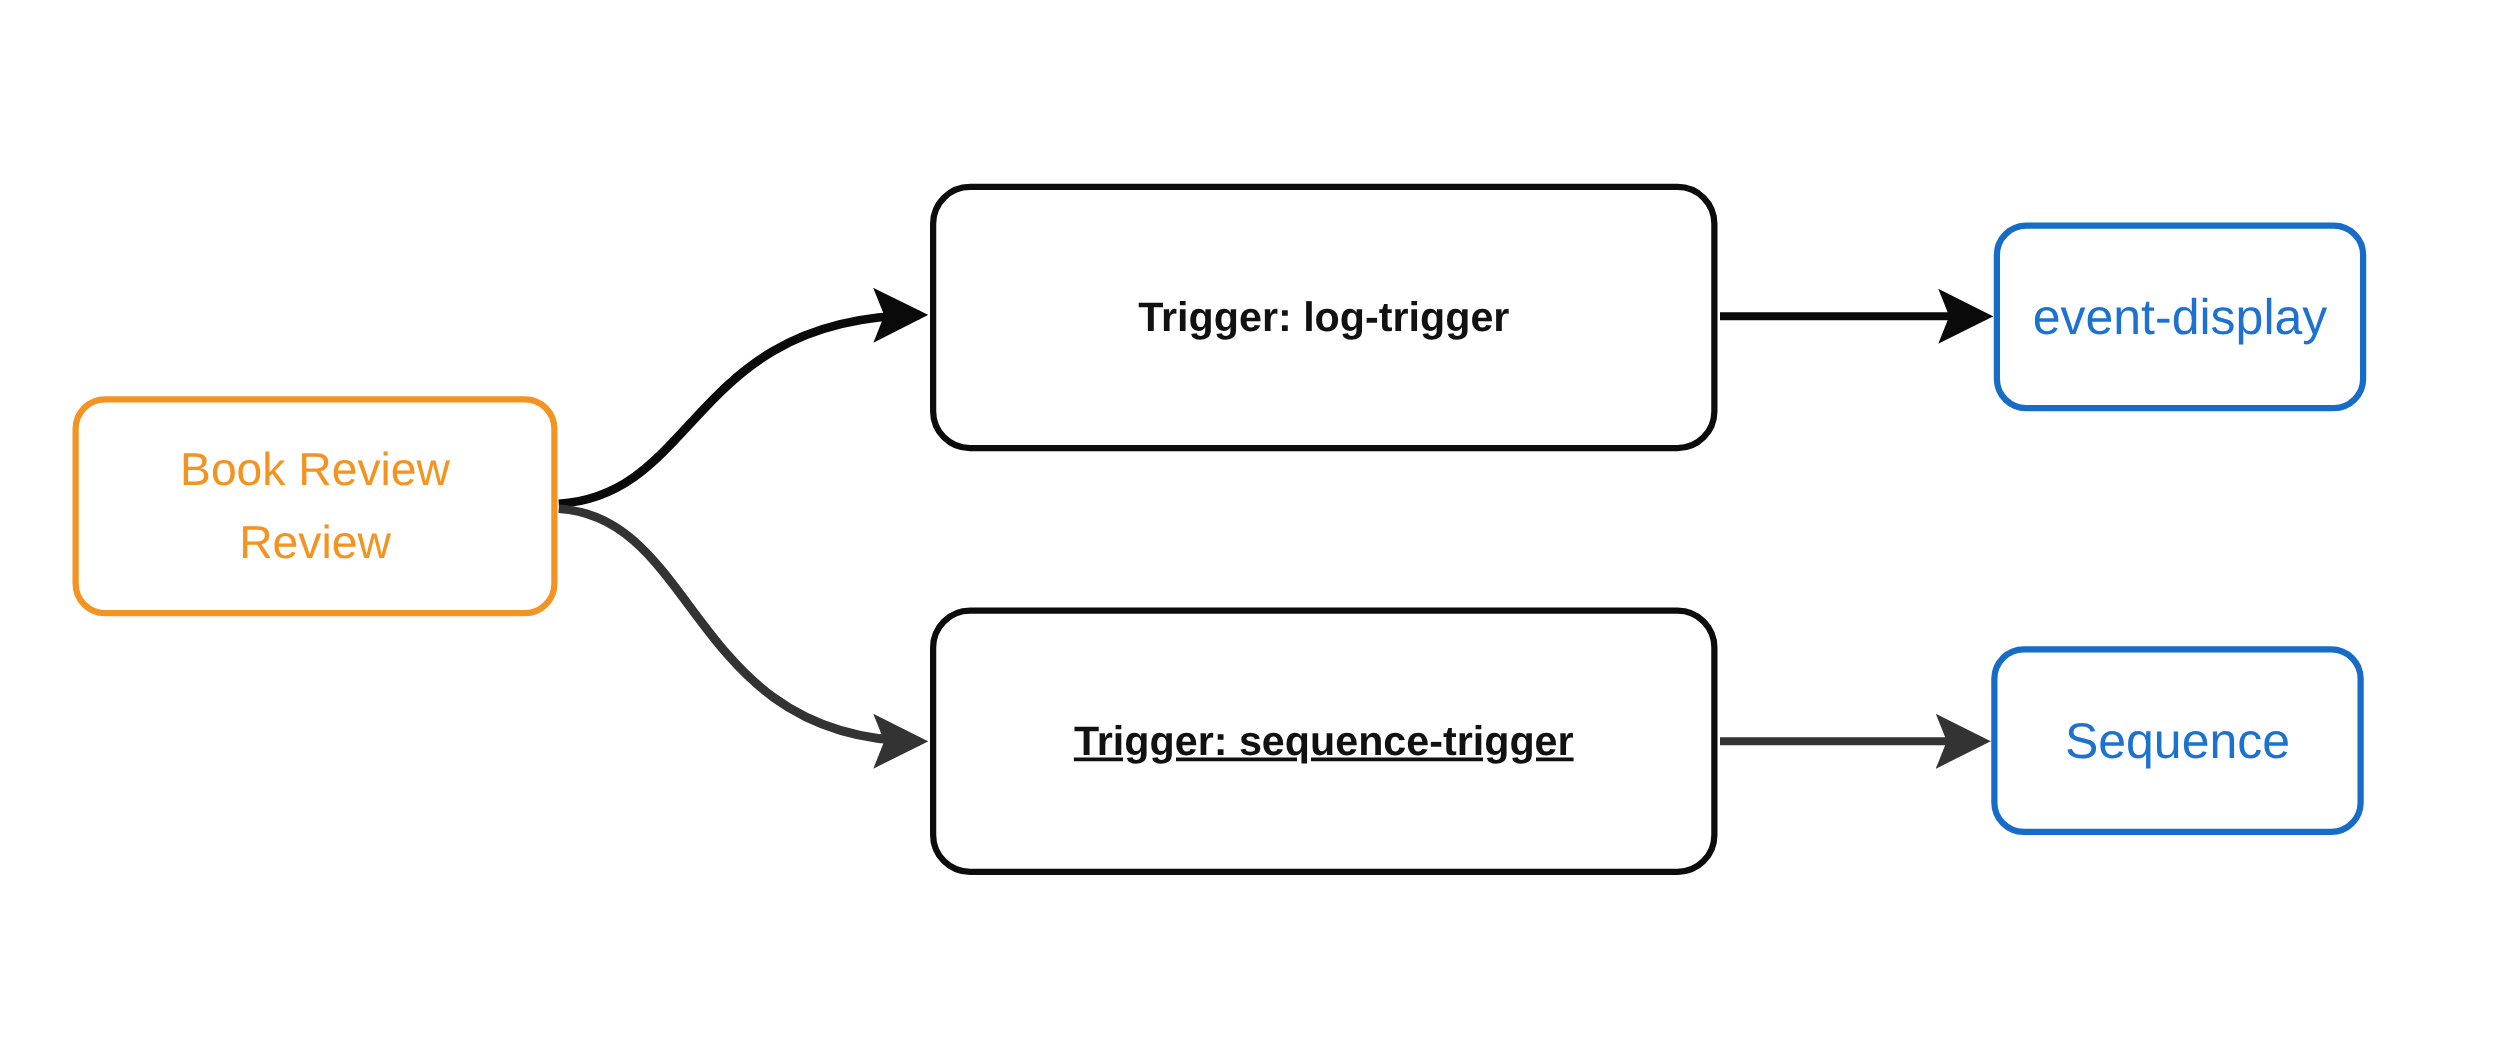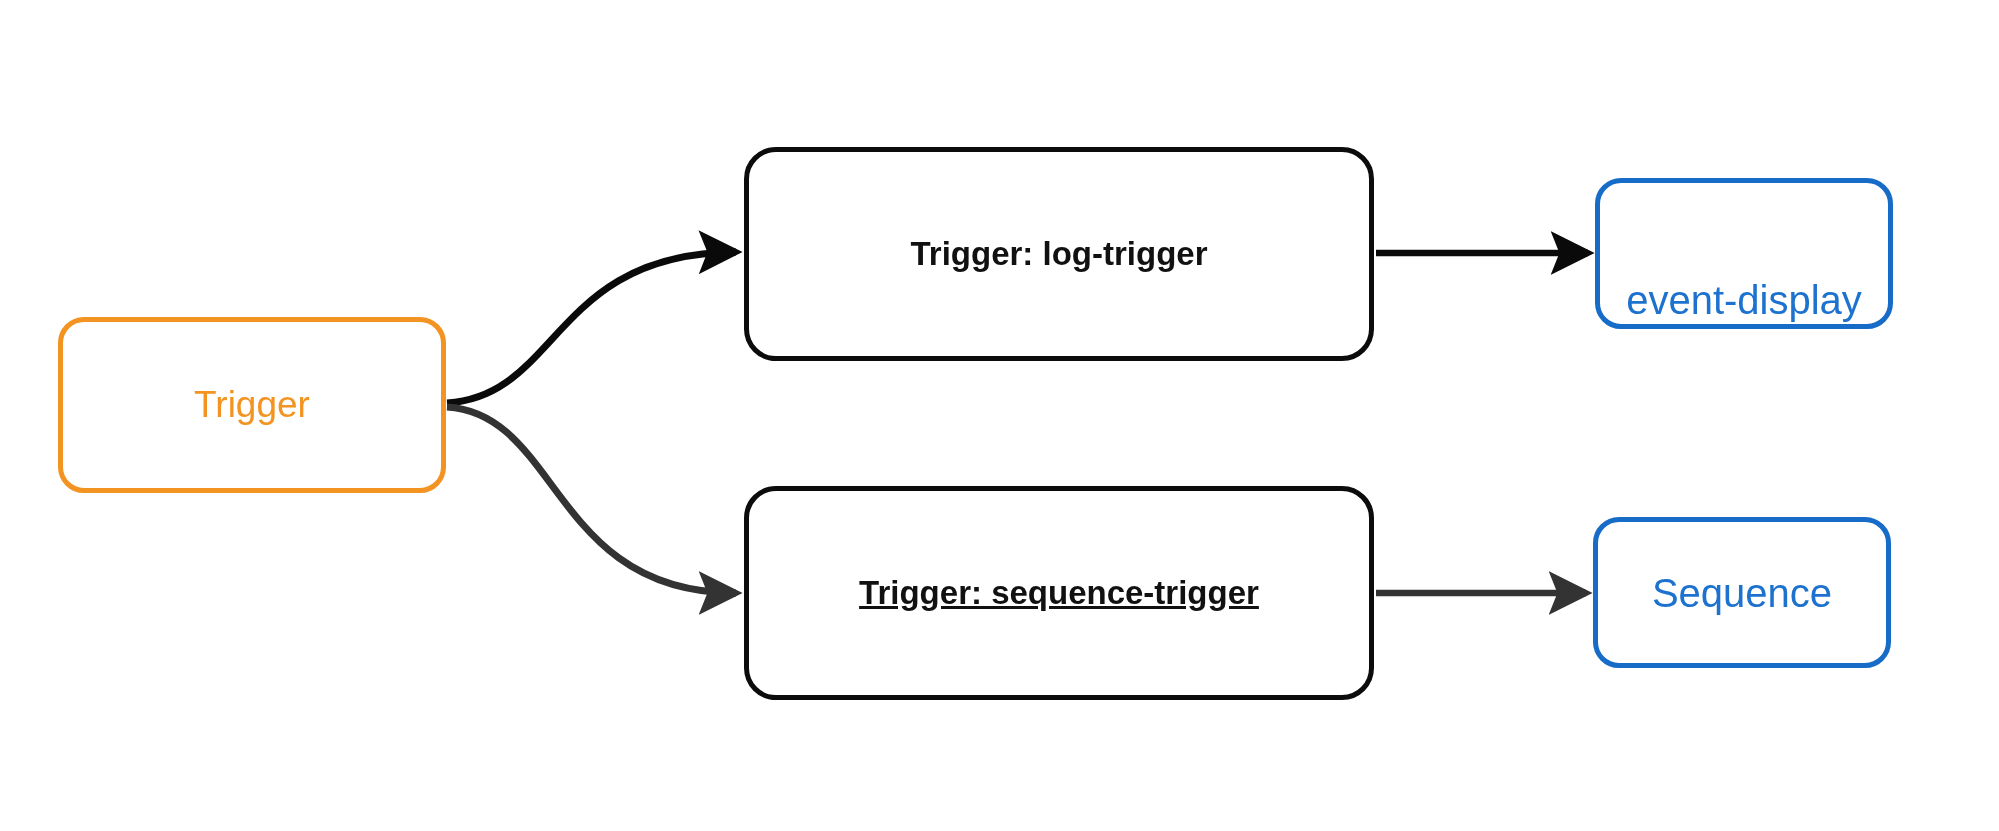--- a/index.html
+++ b/index.html
@@ -71,21 +71,21 @@
   .node.trigger-seq { top: 486px; text-decoration: underline; }
 
   .node.sink {
     width: 298px; height: 151px;
     border: 5px solid var(--blue_border, #176cc7);
     border-radius: 26px;
     color: var(--blue_text, #1d72cf);
     font-size: 40px;
     line-height: 1.2;
   }
-  .node.sink-event { left: 1595px; top: 178px; justify-content: flex-end; }
+  .node.sink-event { left: 1595px; top: 178px; }
   .node.sink-sequence { left: 1593px; top: 517px; justify-content: center; }
 </style>
 </head>
 <body>
 
 <div class="stage">
 
   <svg class="edges" viewBox="0 0 1999 831" xmlns="http://www.w3.org/2000/svg" aria-hidden="true">
     <defs>
       <marker id="arrow-black" viewBox="0 0 10 10" refX="8.5" refY="5" markerUnits="userSpaceOnUse" markerWidth="44" markerHeight="44" orient="auto">
@@ -96,21 +96,22 @@
       </marker>
     </defs>
 
     <path class="edge curve black" d="M 447 403 C 560 396 552 253 736 252" marker-end="url(#arrow-black)"></path>
     <path class="edge curve gray" d="M 447 407 C 560 414 552 593 736 593" marker-end="url(#arrow-gray)"></path>
     <path class="edge straight black" d="M 1376 253 L 1588 253" marker-end="url(#arrow-black)"></path>
     <path class="edge straight gray" d="M 1376 593 L 1586 593" marker-end="url(#arrow-gray)"></path>
   </svg>
 
   <div class="node broker">
-    <span>Trigger</span>
+    <span>Book Review</span>
+    <span>Review</span>
   </div>
 
   <div class="node trigger trigger-log">
     <span class="title">Trigger: log-trigger</span>
   </div>
 
   <div class="node trigger trigger-seq">
     <span class="title">Trigger: sequence-trigger</span>
   </div>
 

